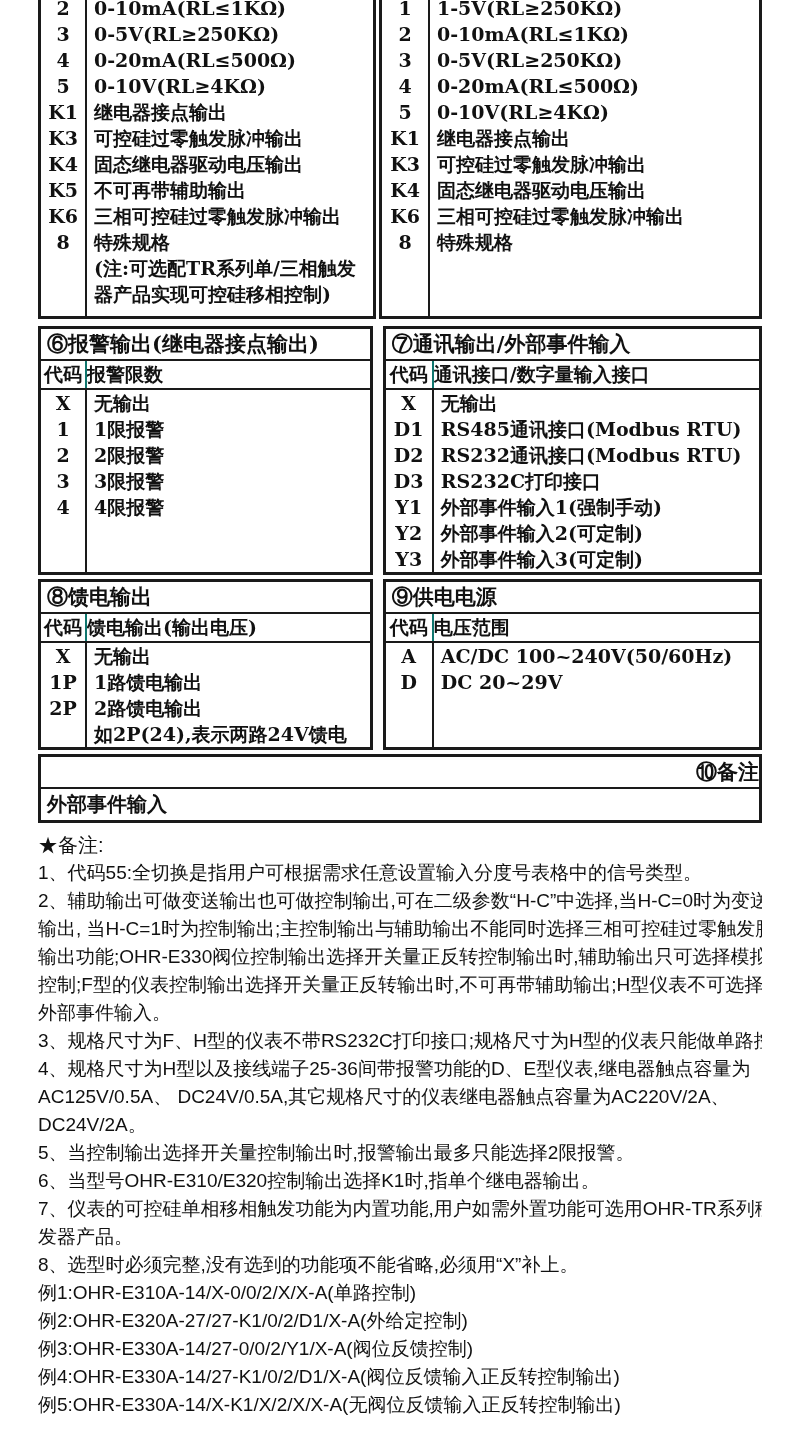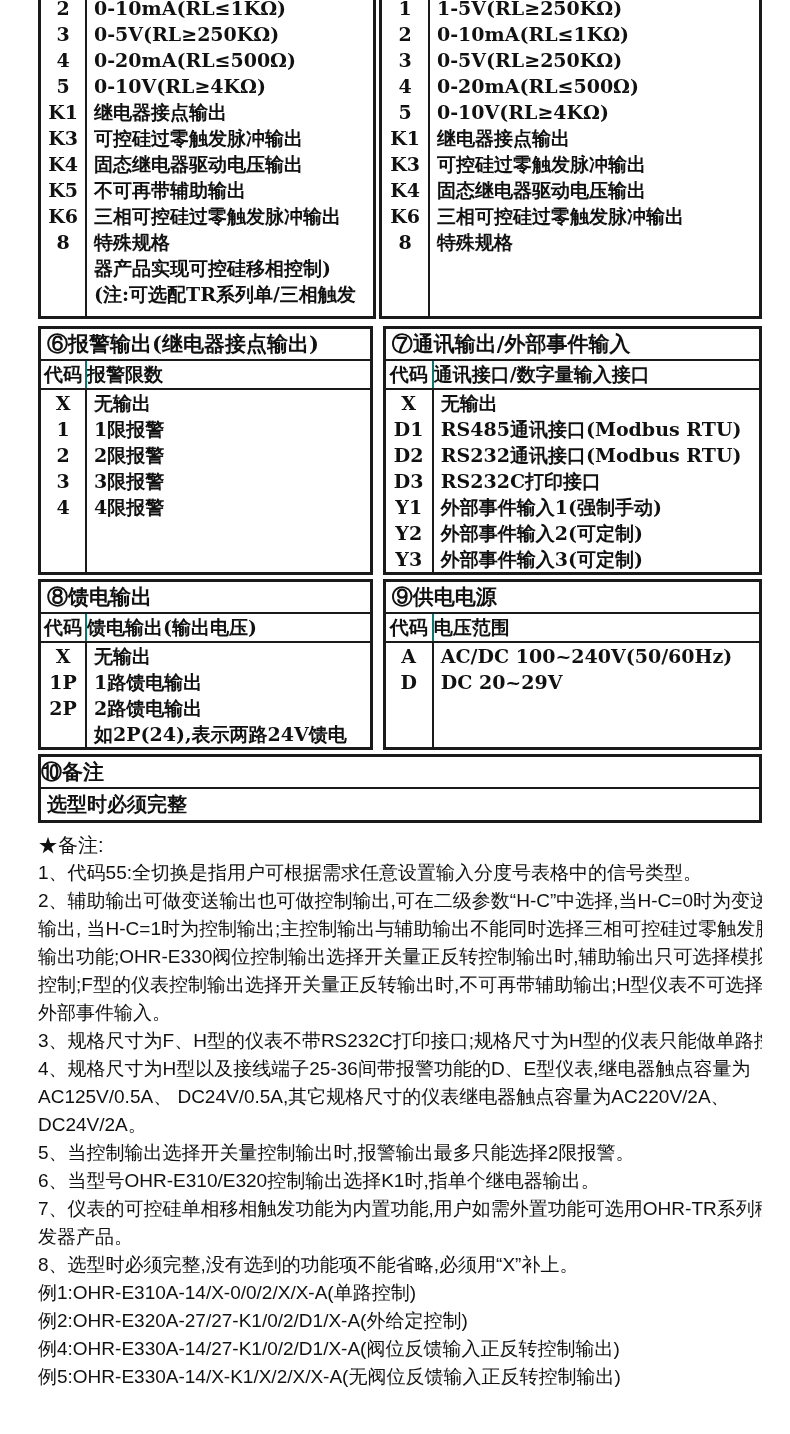--- a/index.html
+++ b/index.html
@@ -31,22 +31,22 @@
   .sec-sub{display:flex;height:27px;line-height:27px;font-size:19px;
            border-bottom:2px solid #1a1a1a;}
   .sec-sub .code{width:44px;text-align:center;flex:none;border-right:2px solid #0f766e;}
   .sec.rgt .sec-sub .code{width:46px;}
   .sec-sub .desc{flex:1;white-space:nowrap;overflow:hidden;}
   .sec .tbody{min-height:0;}
   .h182{height:182px;}
   .h126{height:126px;}
   
   .remark{border:3px solid #1a1a1a;margin-top:4px;box-sizing:border-box;}
-  .remark .r-title{height:30px;line-height:30px;font-size:21px;
-                   border-bottom:2px solid #1a1a1a;}
+  .remark .r-title{height:30px;line-height:30px;font-size:21px;padding-left:6px;
+                   border-bottom:2px solid #1a1a1a;text-align:right;}
   .remark .r-body{height:31px;line-height:31px;font-size:20px;padding-left:6px;}
   
   .notes{margin-top:8px;font-size:19px;}
   .note-line{line-height:28px;white-space:nowrap;overflow:hidden;}
 </style>
 </head>
 <body>
 
 <div class="page">
 
@@ -99,26 +99,26 @@
             <span class="desc">三相可控硅过零触发脉冲输出</span>
           </div>
 
           <div class="trow">
             <span class="code">8</span>
             <span class="desc">特殊规格</span>
           </div>
 
           <div class="trow">
             <span class="code"></span>
+            <span class="desc">(注:可选配TR系列单/三相触发</span>
+          </div>
+
+          <div class="trow">
+            <span class="code"></span>
             <span class="desc">器产品实现可控硅移相控制)</span>
-          </div>
-
-          <div class="trow">
-            <span class="code"></span>
-            <span class="desc">(注:可选配TR系列单/三相触发</span>
           </div>
         </div>
     </div>
     <div class="ttable rgt tblfont">
       <div class="tbody c46">
 
           <div class="trow c46row">
             <span class="code">1</span>
             <span class="desc">1-5V(RL≥250KΩ)</span>
           </div>
@@ -298,21 +298,21 @@
           <div class="trow c46row">
             <span class="code">D</span>
             <span class="desc">DC 20~29V</span>
           </div>
         </div>
     </div>
   </div>
 
   <div class="remark tblfont">
     <div class="r-title">⑩备注</div>
-    <div class="r-body">选型时必须完整</div>
+    <div class="r-body">外部事件输入</div>
   </div>
 
   <div class="notes">
     <div class="note-line" style="font-size:20px;">★备注:</div>
     <div>
 
         <div class="note-line">1、代码55:全切换是指用户可根据需求任意设置输入分度号表格中的信号类型。</div>
 
         <div class="note-line">2、辅助输出可做变送输出也可做控制输出,可在二级参数“H-C”中选择,当H-C=0时为变送</div>
 
@@ -339,20 +339,21 @@
         <div class="note-line">7、仪表的可控硅单相移相触发功能为内置功能,用户如需外置功能可选用OHR-TR系列移相触</div>
 
         <div class="note-line">发器产品。</div>
 
         <div class="note-line">8、选型时必须完整,没有选到的功能项不能省略,必须用“X”补上。</div>
 
         <div class="note-line">例1:OHR-E310A-14/X-0/0/2/X/X-A(单路控制)</div>
 
         <div class="note-line">例2:OHR-E320A-27/27-K1/0/2/D1/X-A(外给定控制)</div>
 
+        <div class="note-line">例3:OHR-E330A-14/27-0/0/2/Y1/X-A(阀位反馈控制)</div>
 
         <div class="note-line">例4:OHR-E330A-14/27-K1/0/2/D1/X-A(阀位反馈输入正反转控制输出)</div>
 
         <div class="note-line">例5:OHR-E330A-14/X-K1/X/2/X/X-A(无阀位反馈输入正反转控制输出)</div>
       </div>
   </div>
 
 </div>
 
 </body></html>

